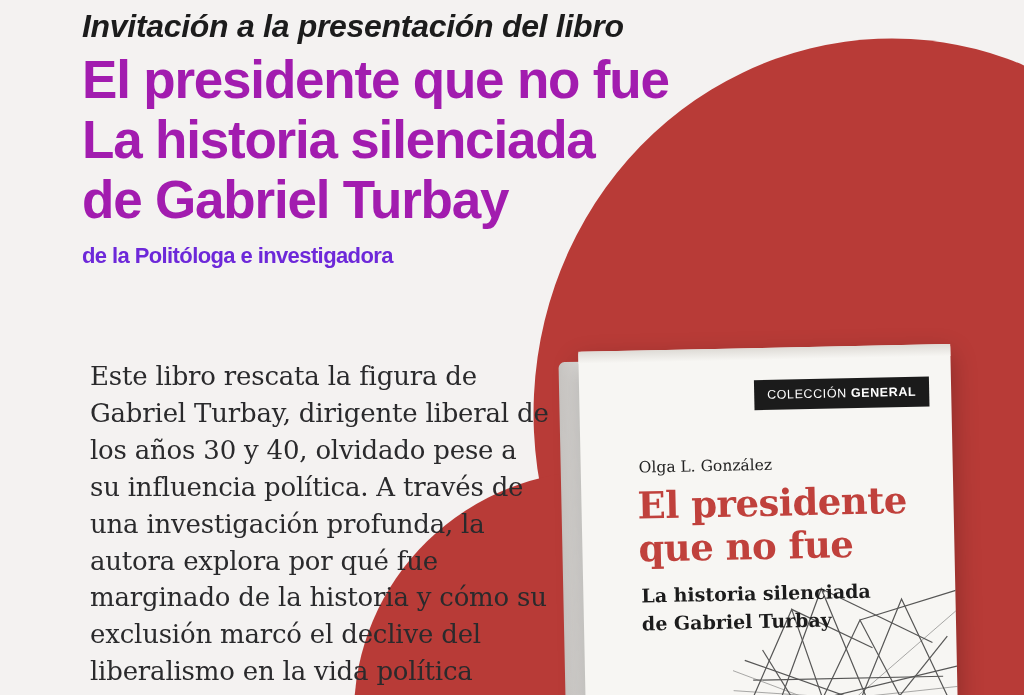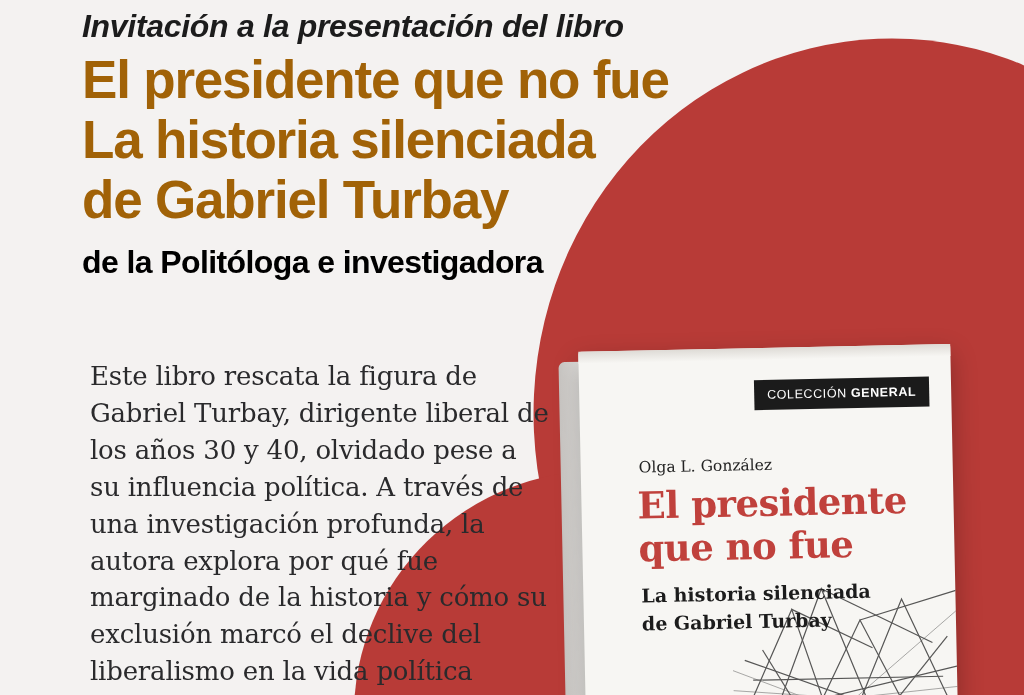--- a/index.html
+++ b/index.html
@@ -52,32 +52,32 @@
     font-weight: bold;
     color: #1c1c1c;
     letter-spacing: -0.3px;
   }
   .title {
     position: absolute;
     left: 82px;
     top: 50px;
     font-size: 53px;
     font-weight: bold;
-    color: #a16207;
+    color: #a21caf;
     line-height: 1.13;
     letter-spacing: -1.2px;
   }
   .title div { white-space: nowrap; }
   .subtitle {
     position: absolute;
     left: 82px;
     top: 240px;
-    font-size: 32px;
-    font-weight: bold;
-    color: #000000;
+    font-size: 22px;
+    font-weight: bold;
+    color: #6d28d9;
     line-height: 1.42;
     letter-spacing: -0.6px;
   }
   .body-text {
     position: absolute;
     left: 90px;
     top: 358px;
     width: 460px;
     font-size: 26px;
     line-height: 1.42;

